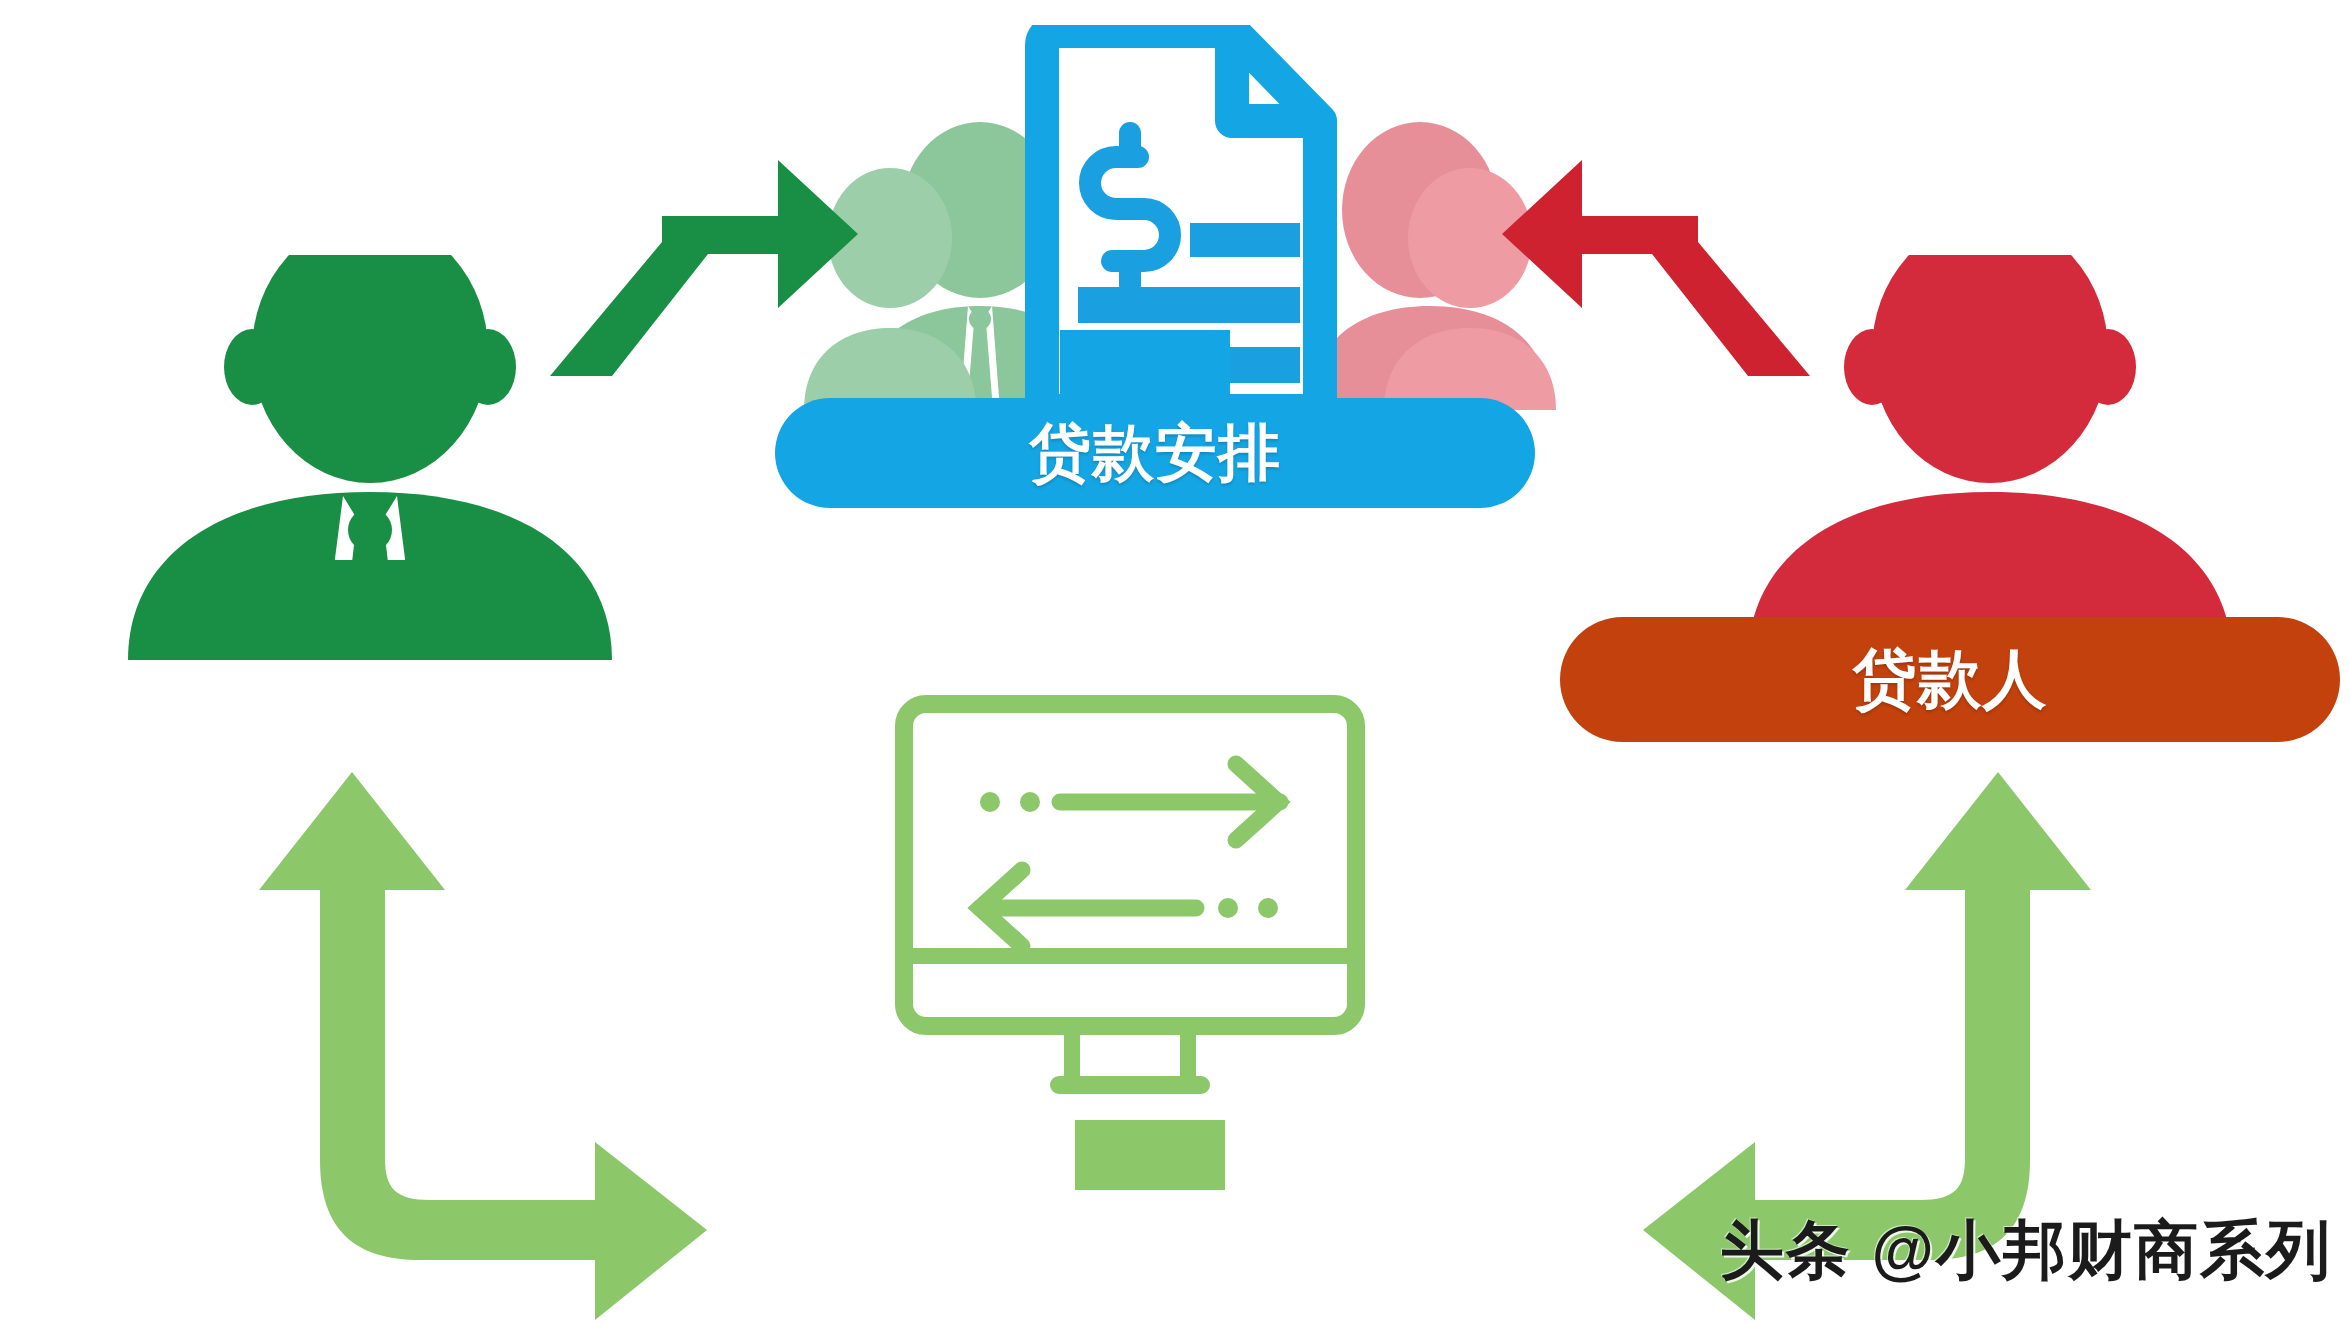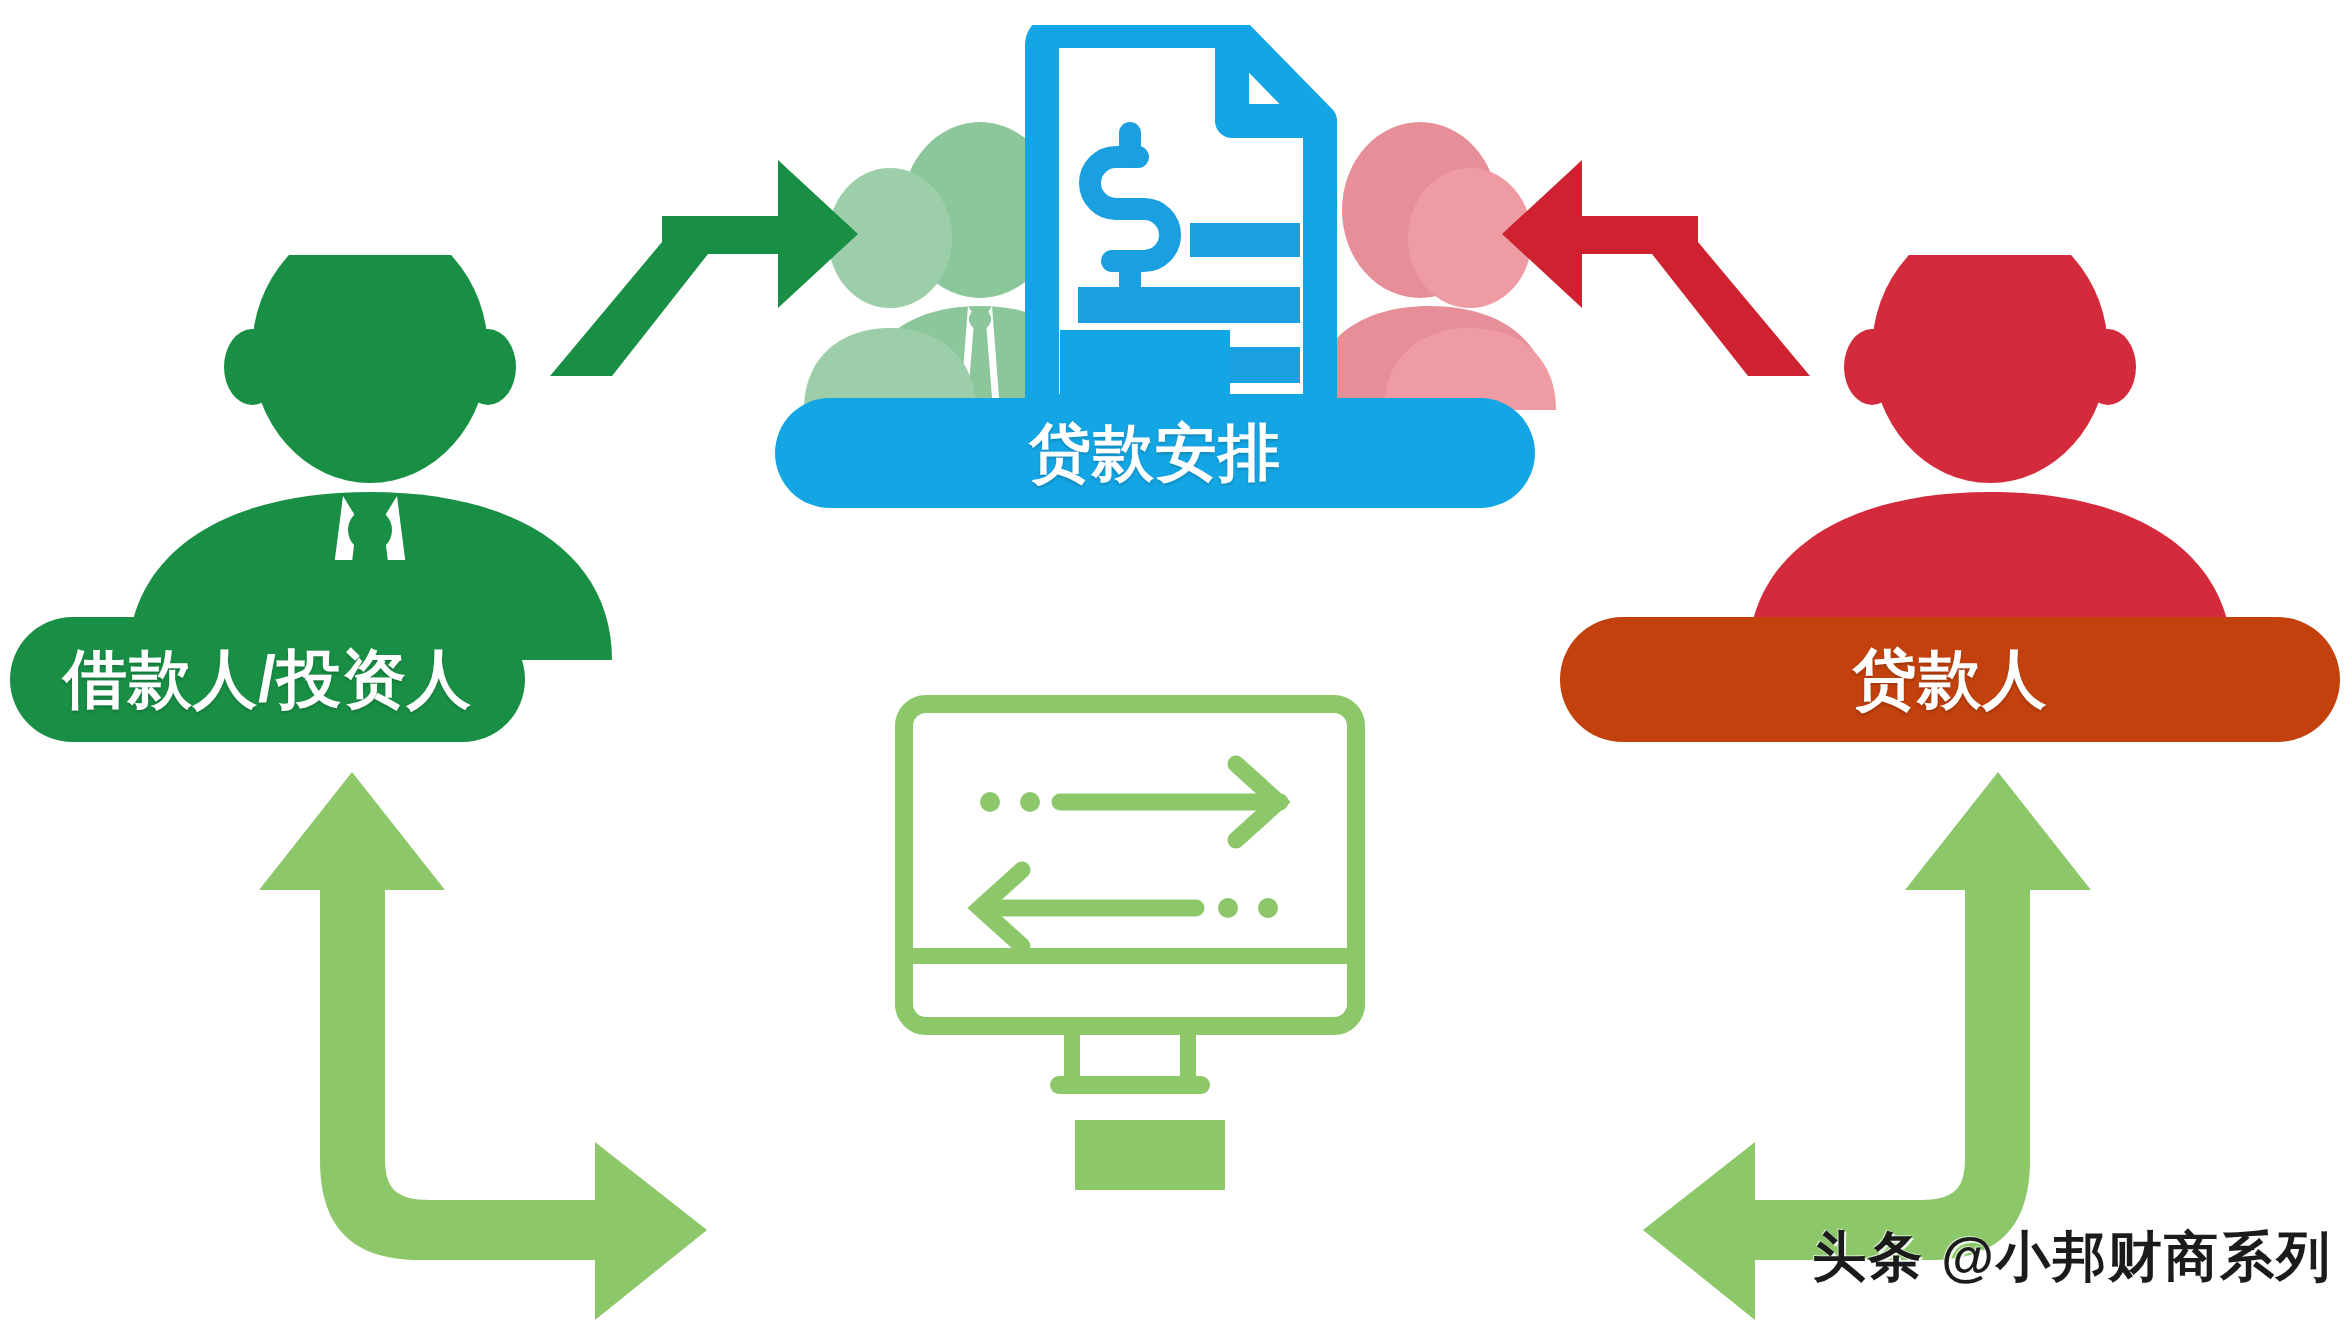--- a/index.html
+++ b/index.html
@@ -55,21 +55,21 @@
   }
 
   
   .stem { position: absolute; }
 
   
   #watermark {
     position: absolute;
     right: 18px;
     bottom: 30px;
-    font-size: 54px;
+    font-size: 64px;
     font-weight: bold;
     color: #1b1b1b;
     letter-spacing: 2px;
     text-shadow: 2px 2px 0 rgba(255,255,255,0.85), -1px -1px 0 rgba(255,255,255,0.6);
     white-space: nowrap;
     user-select: none;
   }
 </style>
 </head>
 <body>
@@ -228,23 +228,20 @@
 
   <div class="stem" style="left:255px; top:560px; width:180px; height:100px; background:#188f45;"></div>
   <div class="stem" style="left:1910px; top:560px; width:180px; height:100px; background:#d32a3c;"></div>
   <div class="stem" style="left:1060px; top:330px; width:170px; height:80px; background:#14a6e4;"></div>
   <div class="stem" style="left:1075px; top:1120px; width:150px; height:70px; background:#8cc76a;"></div>
 
   <div class="pill pill-blue" style="left:775px; top:398px; width:760px; height:110px; font-size:62px;">
     <span class="pill-text">贷款安排</span>
   </div>
 
-  <div class="pill pill-green-dark" style="left:10px; top:617px; width:515px; height:125px; font-size:64px;">
-    <span class="pill-text">借款人/投资人</span>
-  </div>
 
   <div class="pill pill-red" style="left:1560px; top:617px; width:780px; height:125px; font-size:64px;">
     <span class="pill-text">贷款人</span>
   </div>
 
 
   <div id="watermark">头条 @小邦财商系列</div>
 
 </div>
 

